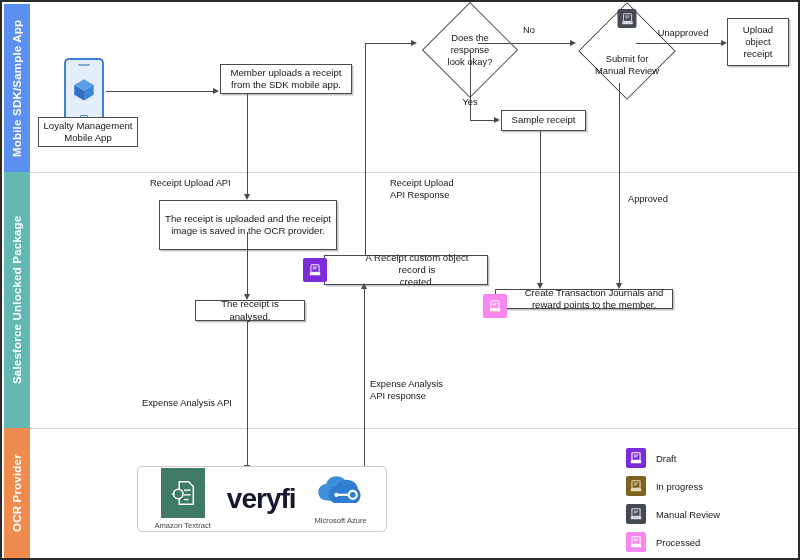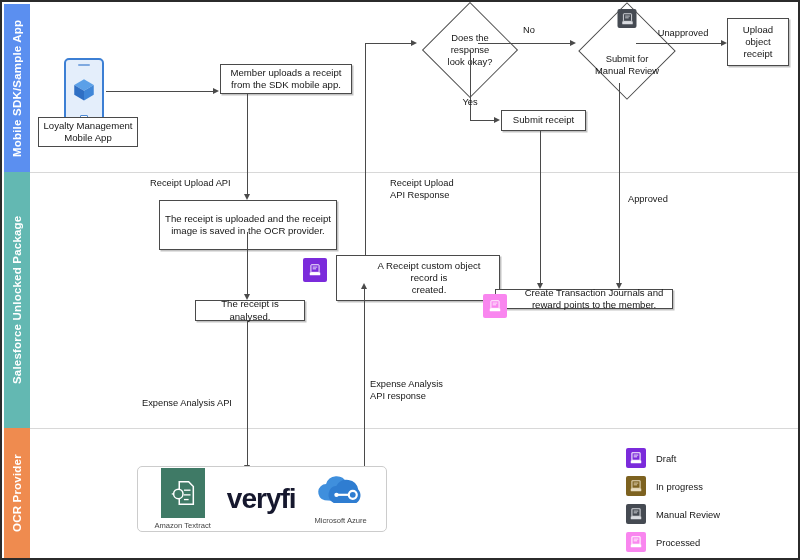--- a/index.html
+++ b/index.html
@@ -140,42 +140,42 @@
 Manual Review</div>
   </div>
 
   <div class="node shadow" style="left:725px;top:16px;width:62px;height:48px;">
     <span class="txt" style="white-space:pre-line;">Upload
 object
 receipt</span>
   </div>
 
   <div class="node shadow" style="left:499px;top:108px;width:85px;height:21px;">
-    <span class="txt">Submit receipt</span>
+    <span class="txt">Sample receipt</span>
   </div>
 
   <div class="ln h" style="left:476px;top:41px;width:93px;"></div>
   <div class="arrow right" style="left:568px;top:37.5px;"></div>
   <div class="elabel" style="left:512px;top:23px;width:30px;">No</div>
 
   <div class="ln h" style="left:634px;top:41px;width:88px;"></div>
   <div class="arrow right" style="left:719px;top:37.5px;"></div>
   <div class="elabel" style="left:650px;top:26px;width:62px;">Unapproved</div>
 
   <div class="ln v" style="left:468px;top:48px;height:70px;"></div>
   <div class="ln h" style="left:468px;top:118px;width:25px;"></div>
   <div class="arrow right" style="left:492px;top:114.5px;"></div>
   <div class="elabel" style="left:453px;top:95px;width:30px;">Yes</div>
 
   <div class="node shadow" style="left:157px;top:198px;width:178px;height:50px;">
     <span class="txt" style="white-space:pre-line;">The receipt is uploaded and the receipt
 image is saved in the OCR provider.</span>
   </div>
 
-  <div class="node shadow" style="left:334px;top:253px;width:164px;height:46px;">
+  <div class="node shadow" style="left:322px;top:253px;width:164px;height:30px;">
     <span class="txt" style="white-space:pre-line;padding-left:22px;">A Receipt custom object record is
 created.</span>
   </div>
   <div class="sicon" style="left:301px;top:256px;background:#7b2bdb;width:24px;height:24px;">
     <svg viewBox="0 0 24 24">
       <rect x="5" y="3" width="14" height="13" rx="1" fill="none" stroke="#ffffff" stroke-width="1.6"></rect>
       <line x1="8" y1="7" x2="16" y2="7" stroke="#ffffff" stroke-width="1.4"></line>
       <line x1="8" y1="10" x2="14" y2="10" stroke="#ffffff" stroke-width="1.4"></line>
       <rect x="3" y="16" width="18" height="5" rx="1" fill="#ffffff"></rect>
     </svg>

